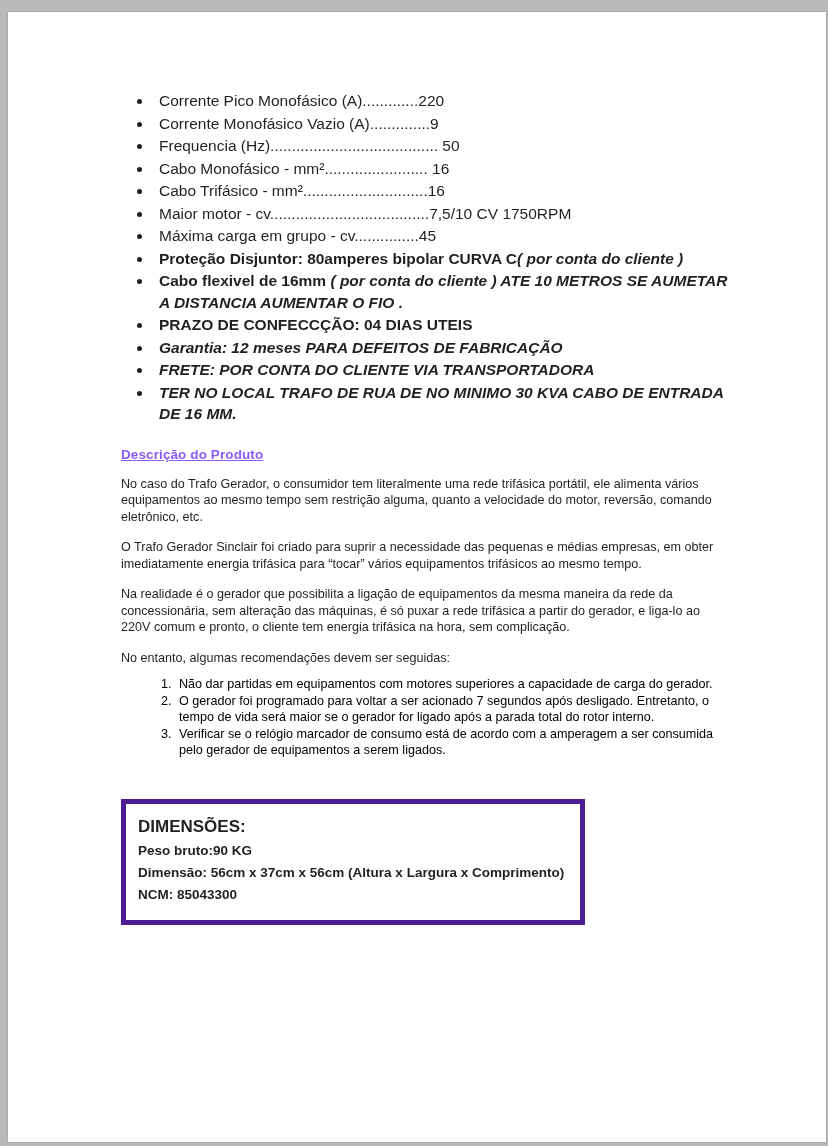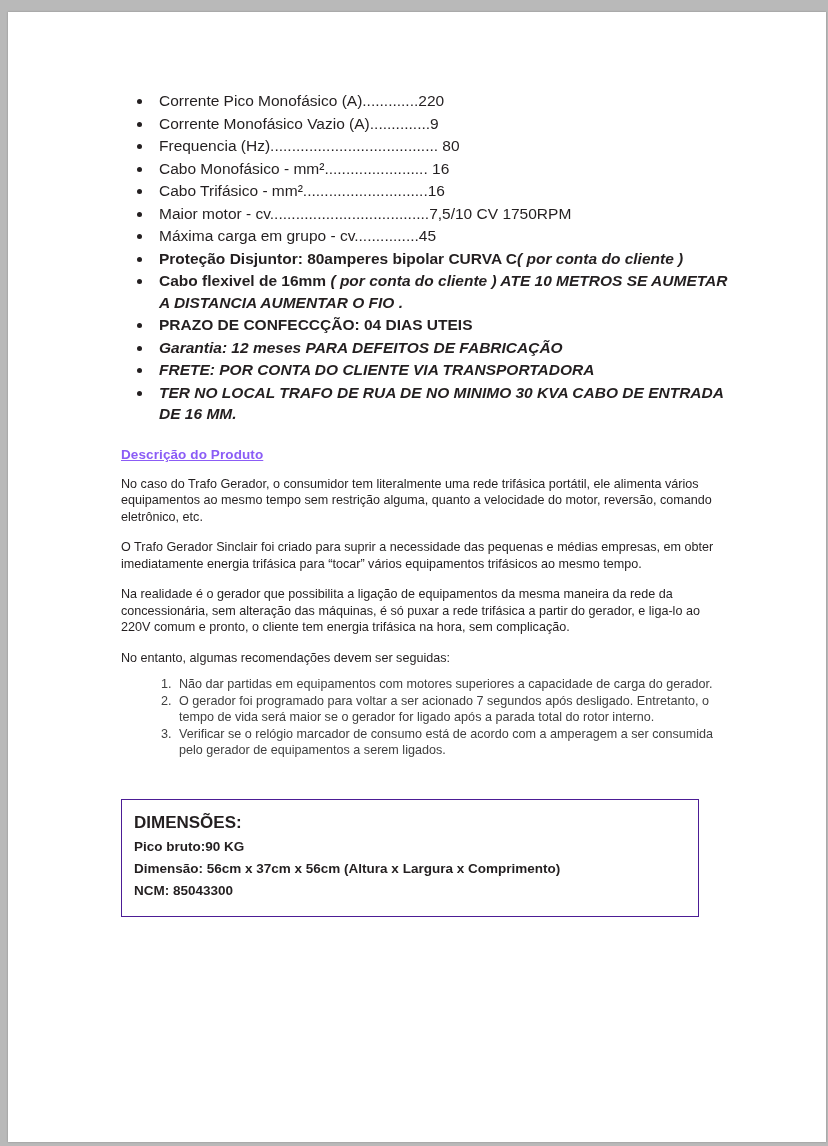--- a/index.html
+++ b/index.html
@@ -64,39 +64,39 @@
   }
   ol.reco {
     margin: 10px 0 0 0;
     padding: 0 0 0 40px;
     list-style: none;
     counter-reset: reco;
   }
   ol.reco > li {
     font-size: 12.6px;
     line-height: 16.5px;
-    color: #404040;
+    color: #000000;
     margin: 0;
     position: relative;
     padding-left: 18px;
   }
   ol.reco > li:before {
     counter-increment: reco;
     content: counter(reco) ".";
     position: absolute;
     left: 0;
     top: 0;
   }
 
   
   .dim-box {
     margin-top: 40px;
-    border: 1px solid #4c1d95;
+    border: 5px solid #4c1d95;
     padding: 12px 14px 16px 12px;
-    width: 578px;
+    width: 464px;
     box-sizing: border-box;
     min-height: 110px;
   }
   .dim-heading {
     font-size: 17px;
     font-weight: bold;
     color: #231f20;
     line-height: 22px;
   }
   .dim-line {
@@ -109,21 +109,21 @@
 </style>
 </head>
 <body>
 
 <div class="page">
   <div class="content">
 
     <ul class="spec-list">
         <li><span>Corrente Pico Monofásico (A).............220</span></li>
         <li><span>Corrente Monofásico Vazio (A)..............9</span></li>
-        <li><span>Frequencia (Hz)....................................... 80</span></li>
+        <li><span>Frequencia (Hz)....................................... 50</span></li>
         <li><span>Cabo Monofásico - mm²........................ 16</span></li>
         <li><span>Cabo Trifásico - mm².............................16</span></li>
         <li><span>Maior motor - cv.....................................7,5/10 CV 1750RPM</span></li>
         <li><span>Máxima carga em grupo - cv...............45</span></li>
         <li><span class="b">Proteção Disjuntor: 80amperes bipolar CURVA C</span><span class="bi">( por conta do cliente )</span></li>
         <li><span class="b">Cabo flexivel de 16mm</span><span class="bi"> ( por conta do cliente ) ATE 10 METROS SE AUMETAR A DISTANCIA AUMENTAR O FIO .</span></li>
         <li><span class="b">PRAZO DE CONFECCÇÃO: 04 DIAS UTEIS</span></li>
         <li><span class="bi">Garantia: 12 meses PARA DEFEITOS DE FABRICAÇÃO</span></li>
         <li><span class="bi">FRETE: POR CONTA DO CLIENTE VIA TRANSPORTADORA</span></li>
         <li><span class="bi">TER NO LOCAL TRAFO DE RUA DE NO MINIMO 30 KVA CABO DE ENTRADA DE 16 MM.</span></li>
@@ -140,20 +140,20 @@
 
     <ol class="reco">
         <li>Não dar partidas em equipamentos com motores superiores a capacidade de carga do gerador.</li>
         <li>O gerador foi programado para voltar a ser acionado 7 segundos após desligado. Entretanto, o tempo de vida será maior se o gerador for ligado após a parada total do rotor interno.</li>
         <li>Verificar se o relógio marcador de consumo está de acordo com a amperagem a ser consumida pelo gerador de equipamentos a serem ligados.</li>
       </ol>
 
     <div class="dim-box">
       <div class="dim-heading">DIMENSÕES:</div>
       <div>
-          <div class="dim-line">Pico bruto:90 KG</div>
+          <div class="dim-line">Peso bruto:90 KG</div>
           <div class="dim-line">Dimensão: 56cm x 37cm x 56cm (Altura x Largura x Comprimento)</div>
           <div class="dim-line">NCM: 85043300</div>
         </div>
     </div>
 
   </div>
 </div>
 
 </body></html>

